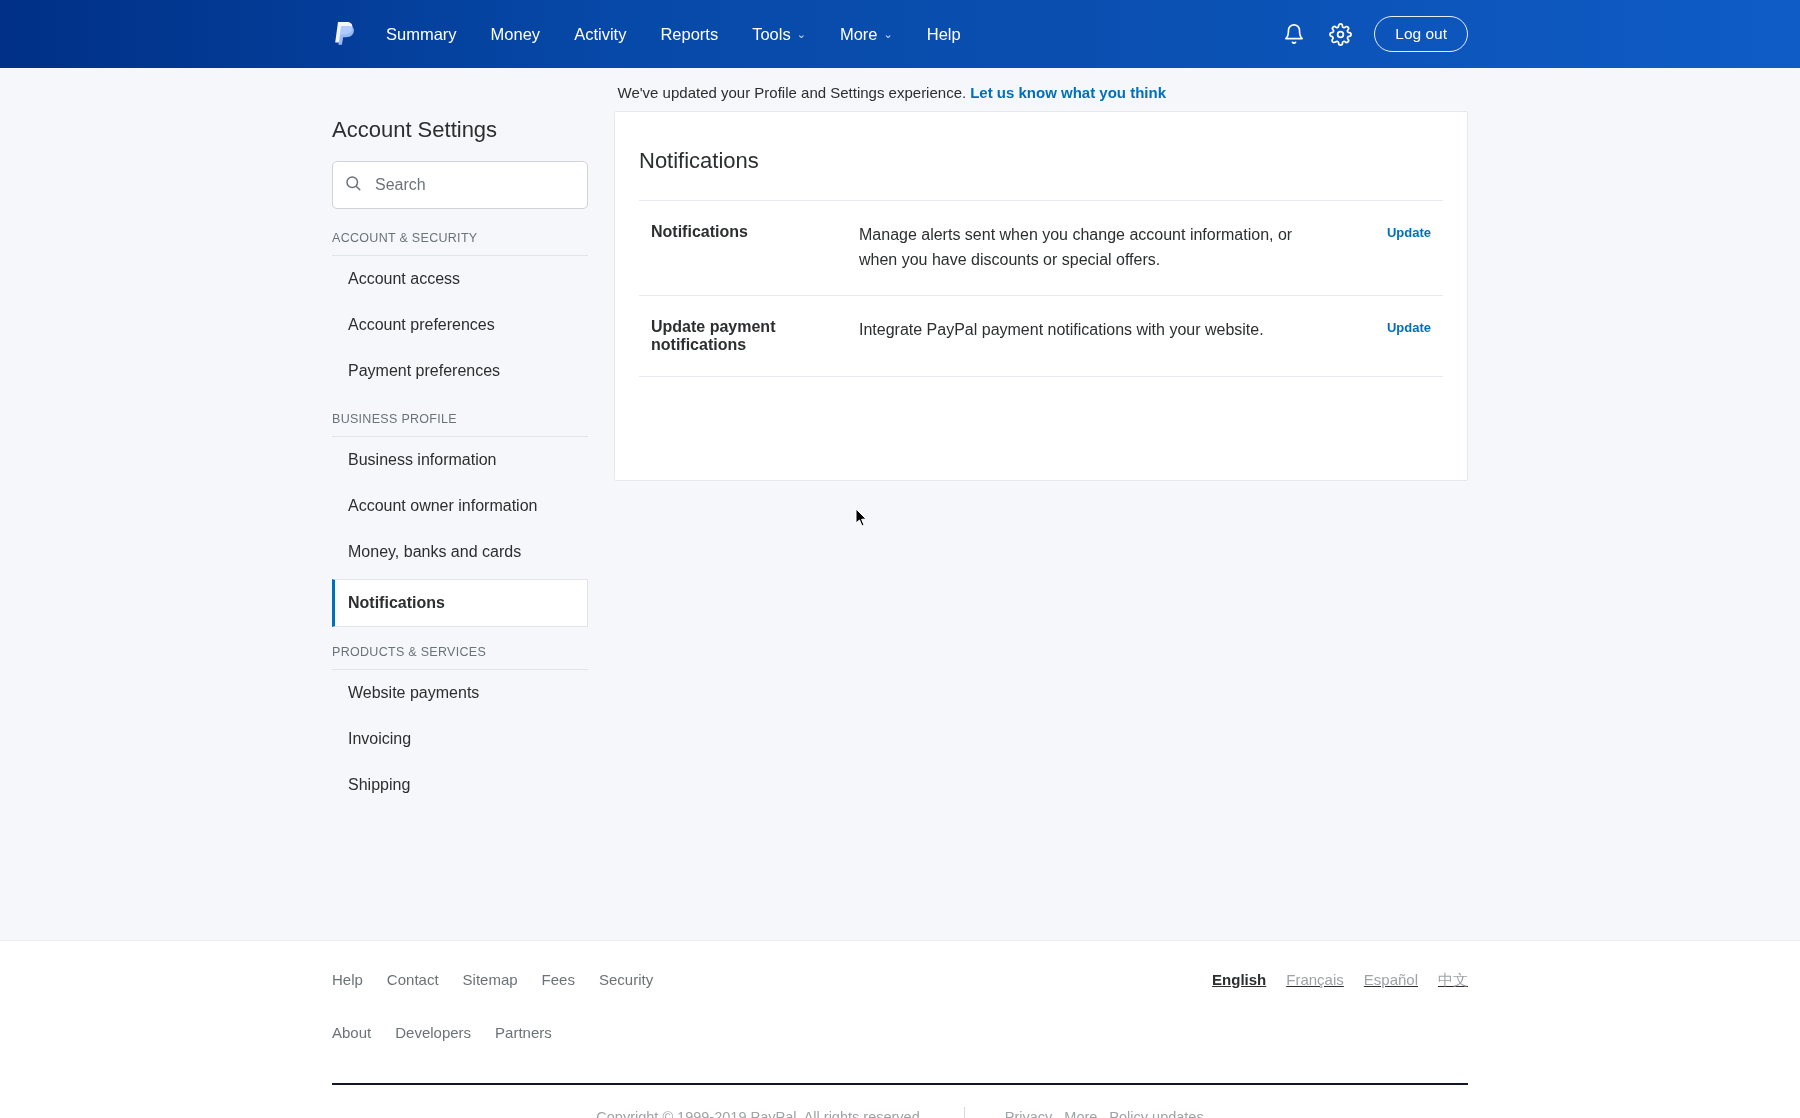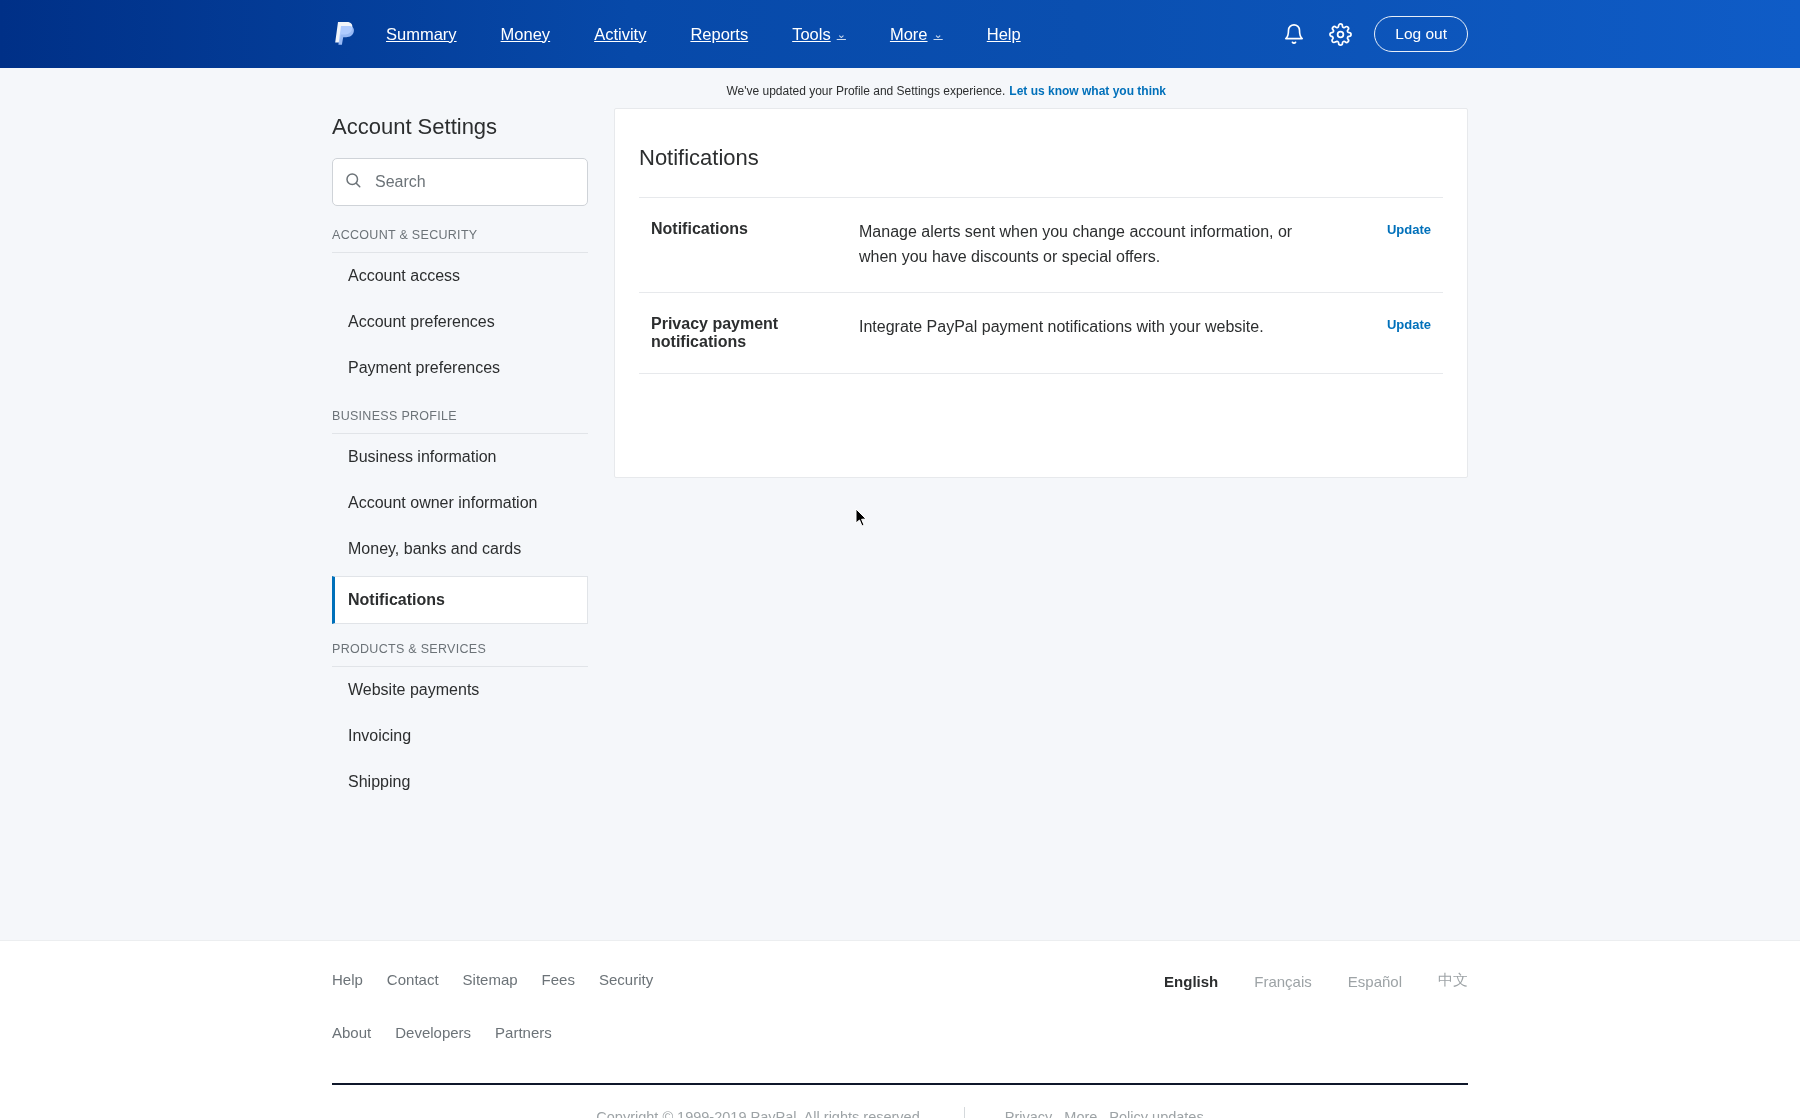--- a/index.html
+++ b/index.html
@@ -7,29 +7,29 @@
   a { text-decoration:none; }
 
   
   .topnav {
     width:100%; height:68px;
     background: linear-gradient(90deg, #003087 0%, #0749a9 35%, #0a4fb0 60%, #0f5cc7 100%);
     display:flex; align-items:center; padding:0 332px;
     color:#fff;
   }
   .logo { width:26px; height:30px; margin-right:28px; display:flex; align-items:center; }
-  .nav-items { display:flex; align-items:center; gap:44px;text-decoration:underline; }
+  .nav-items { display:flex; align-items:center; gap:34px; }
   .nav-item { color:#fff; font-size:16.5px; cursor:pointer; display:flex; align-items:center; gap:6px;}
   .nav-item .chev { font-size:11px; opacity:.8;}
   .nav-right { margin-left:auto; display:flex; align-items:center; gap:22px; }
   .icon-btn { width:24px; height:24px; display:flex; align-items:center; justify-content:center; cursor:pointer; }
   .logout-btn { border:1.5px solid rgba(255,255,255,.9); color:#fff; background:transparent; border-radius:22px; padding:8px 20px; font-size:15.5px; cursor:pointer; }
 
   
-  .banner { width:1498px; display:flex; justify-content:flex-end; padding:16px 332px 10px; font-size:12px; color:#2c2e2f;}
+  .banner { width:1498px; display:flex; justify-content:flex-end; padding:16px 332px 10px; font-size:15px; color:#2c2e2f;}
   .banner a { color:#0070ba; font-weight:600; margin-left:4px;}
 
   
   .page { width:1800px; display:flex; padding:0 332px 80px; gap:26px; align-items:flex-start; background:#f5f7fa;}
 
   
   .sidebar { width:256px; flex-shrink:0;}
   .sidebar h1 { font-size:22px; font-weight:400; color:#2c2e2f; margin-bottom:18px; margin-top:6px;}
   .search-wrap { position:relative; margin-bottom:12px;}
   .search-input { width:100%; height:48px; border:1px solid #cfd3d8; border-radius:5px; padding:0 14px 0 42px; font-size:16px; color:#2c2e2f; background:#fff;}
@@ -48,21 +48,21 @@
   .row .desc { flex:1; font-size:16px; color:#2c2e2f; line-height:1.55;}
   .row .action { width:120px; text-align:right; padding-right:12px;}
   .row .action a { color:#0070ba; font-weight:700; font-size:13px; cursor:pointer;}
   .row.last { border-bottom:1px solid #e7e9ec;}
 
   
   .footer { position:absolute; top:940px; left:0; width:1800px; background:#fff; padding:30px 332px 50px; border-top:1px solid #eceef0;}
   .footer-row1 { display:flex; align-items:flex-start; justify-content:space-between;}
   .flinks { display:flex; flex-wrap:wrap; gap:24px; row-gap:18px; max-width:520px;}
   .flinks .fl { color:#6c7378; font-size:15px; cursor:pointer;}
-  .langs { display:flex; gap:36px; align-items:flex-end;}
+  .langs { display:flex; gap:20px; align-items:flex-start;text-decoration:underline;}
   .langs .lang { color:#9da3a6; font-size:15px; cursor:pointer;}
   .langs .lang.active { color:#2c2e2f; font-weight:600;}
   .footer-row2 { border-top:2px solid #0f172a; margin-top:42px; padding-top:22px; display:flex; align-items:center; justify-content:center; gap:40px; color:#9da3a6; font-size:14.5px;}
   .footer-row2 .divider { width:1px; height:20px; background:#d5d9dc;}
   .legal-links { display:flex; gap:12px;text-align:center;}
   .legal-links .fl { color:#9da3a6; font-size:14.5px; cursor:pointer;}
 
   
   .cursor { position:absolute; left:855px; top:508px; width:14px; height:20px; pointer-events:none; z-index:9999;}
 
@@ -147,21 +147,21 @@
 
   <section class="card">
     <h2>Notifications</h2>
     <div id="rows">
         <div class="row">
           <div class="label">Notifications</div>
           <div class="desc">Manage alerts sent when you change account information, or when you have discounts or special offers.</div>
           <div class="action"><a>Update</a></div>
         </div>
         <div class="row last">
-          <div class="label">Privacy payment notifications</div>
+          <div class="label">Update payment notifications</div>
           <div class="desc">Integrate PayPal payment notifications with your website.</div>
           <div class="action"><a>Update</a></div>
         </div>
       </div>
   </section>
 </div>
 
 <footer class="footer">
   <div class="footer-row1">
     <div class="flinks" id="flinks">

